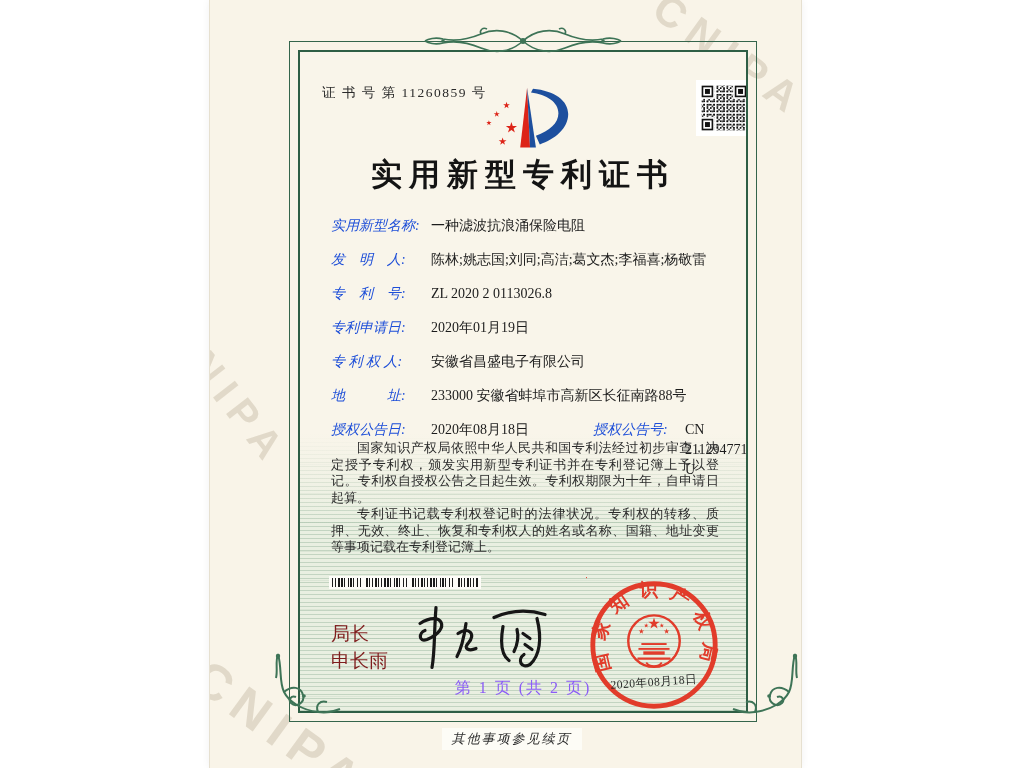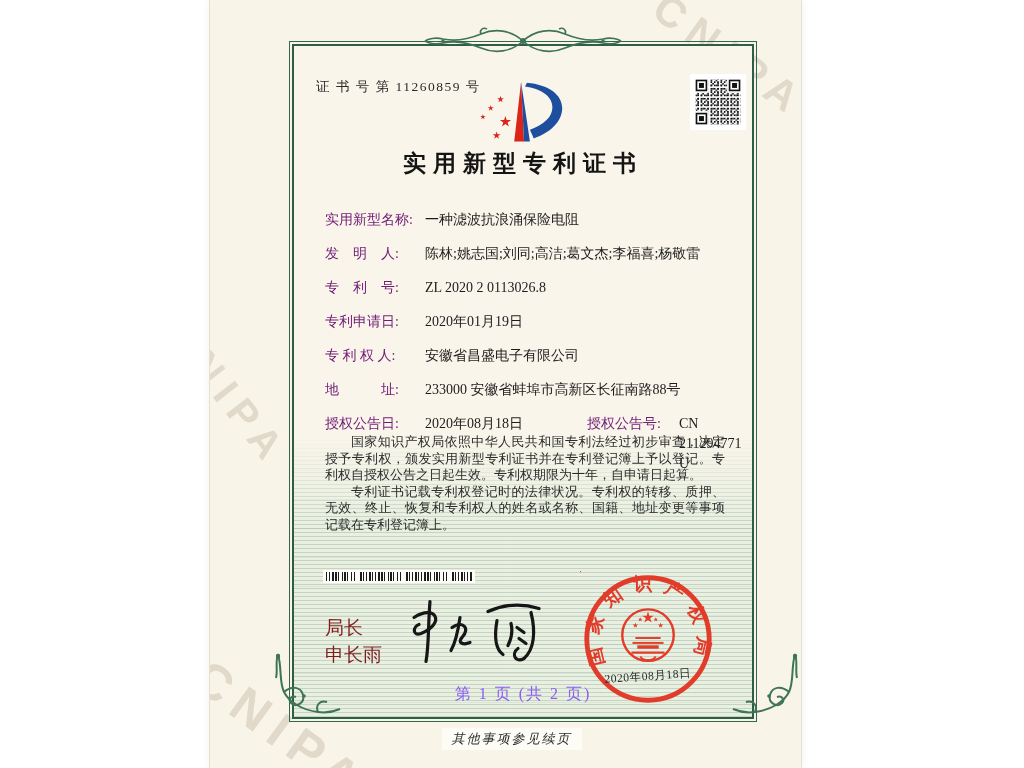--- a/index.html
+++ b/index.html
@@ -7,37 +7,37 @@
        font-family:"Liberation Serif","DejaVu Serif",serif;-webkit-font-smoothing:antialiased;}
   .paper{position:absolute;left:209px;top:0;width:591px;height:768px;background:#f9f4e8;
          overflow:hidden;border-left:1px solid #e6e0d0;border-right:1px solid #e6e0d0;
          box-shadow:0 0 8px rgba(0,0,0,.06);}
   
   .wm{position:absolute;font-family:"Liberation Sans","DejaVu Sans",sans-serif;font-weight:bold;
       color:rgba(186,174,150,.38);letter-spacing:10px;transform-origin:left top;z-index:1;
       white-space:nowrap;user-select:none;}
   
   .frame{position:absolute;left:79px;top:41px;width:468px;height:681px;box-sizing:border-box;
-         border:1px solid #35654c;padding:2px;z-index:2;}
+         border:1px solid #35654c;padding:8px;z-index:2;}
   .frame-inner{position:relative;width:100%;height:100%;box-sizing:border-box;
                border:2px solid #2e5e45;background:#f9f5ea;overflow:hidden;}
   .guilloche{position:absolute;left:0;right:0;top:58%;bottom:0;z-index:0;background-color:#e9efe1;
     background-image:repeating-linear-gradient(0deg,rgba(96,142,110,.28) 0 1px,rgba(96,142,110,0) 1px 4px),
                      repeating-linear-gradient(0deg,rgba(96,142,110,0) 0 14px,rgba(96,142,110,.10) 14px 15px,rgba(96,142,110,0) 15px 29px);}
   .guilloche:before{content:"";position:absolute;left:0;right:0;top:0;height:90px;
     background:linear-gradient(180deg,#f9f5ea 0%,rgba(249,245,234,0) 100%);}
   .content{position:absolute;inset:0;z-index:3;color:#1f1f1f;}
   .cert-no{position:absolute;left:22px;top:32px;font-size:13.5px;letter-spacing:1.5px;color:#2a2a2a;}
   .logo{position:absolute;left:184px;top:32px;width:94px;height:70px;}
   .qr{position:absolute;left:396px;top:28px;width:48px;height:48px;background:#fff;padding:4px;}
-  .title{position:absolute;left:0;right:0;top:102px;text-align:center;font-size:23px;font-weight:bold;
+  .title{position:absolute;left:0;right:0;top:102px;text-align:center;font-size:31px;font-weight:bold;
          letter-spacing:7px;color:#141414;}
   .fields{position:absolute;left:31px;right:26px;top:164px;font-size:14px;}
   .frow{display:flex;height:34px;line-height:20px;}
-  .flabel{display:inline-block;width:100px;white-space:pre;color:#701a75;flex:none;}
+  .flabel{display:inline-block;width:100px;white-space:pre;color:#1d4ed8;flex:none;font-style:italic;}
   .fvalue{color:#1c1c1c;}
   .pair1{display:flex;width:262px;flex:none;}
   .pair2{display:flex;}
   .pair2 .flabel{width:92px;}
   .paras{position:absolute;left:31px;right:27px;top:388px;font-size:13px;line-height:16.5px;
          color:#2b2b2b;text-align:justify;}
   .paras p{margin:0;text-indent:2em;}
   .barcode-wrap{position:absolute;left:29px;top:524px;background:#fdfcf8;padding:2px 3px;}
   .barcode{width:146px;height:9px;background:
      repeating-linear-gradient(90deg,#1c1c1c 0 1.5px,rgba(0,0,0,0) 1.5px 3px,#1c1c1c 3px 3.8px,

